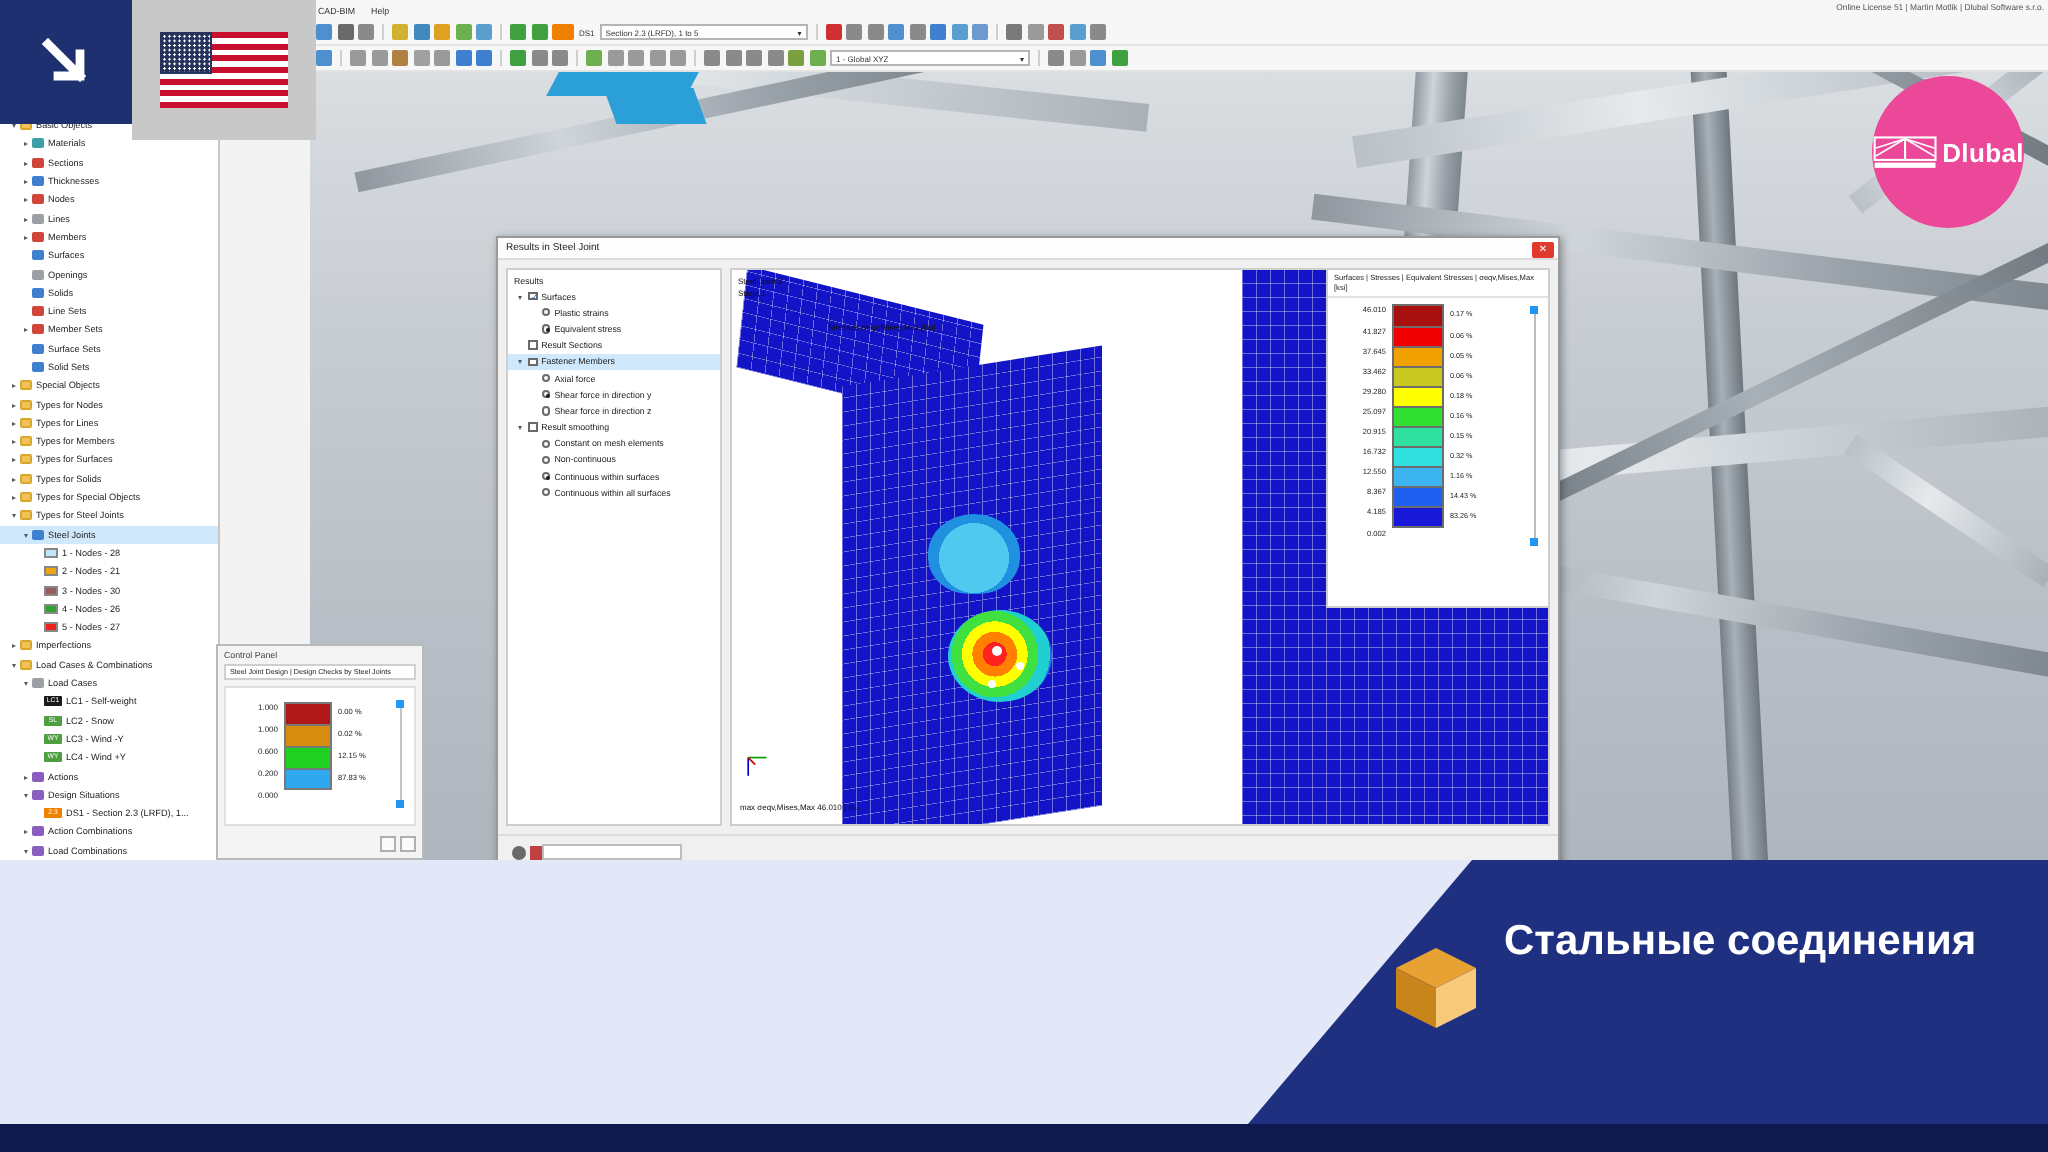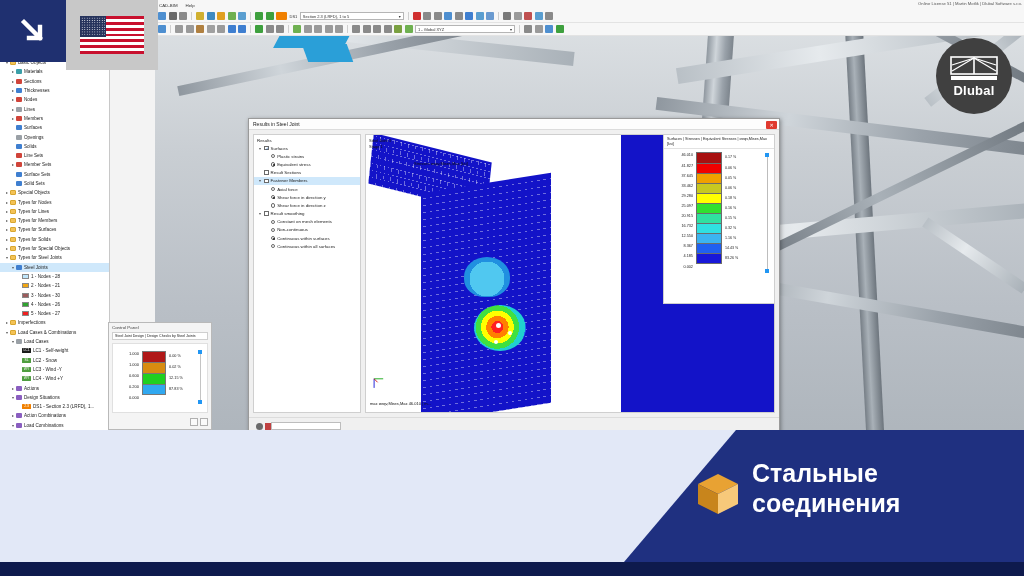--- a/index.html
+++ b/index.html
@@ -147,35 +147,35 @@
              background:#c8c8c8; display:flex; align-items:center; justify-content:center; }
   .flag { width:64px; height:38px; position:relative; background:#fff; }
   .flag .stripes { position:absolute; inset:0;
      background:repeating-linear-gradient(180deg,#c8102e 0 2.92px,#ffffff 2.92px 5.85px); }
   .flag .canton { position:absolute; left:0; top:0; width:25.6px; height:21px; background:#26335c; }
   .flag .canton::after { content:""; position:absolute; inset:1px;
      background-image:radial-gradient(circle, #fff 0.5px, transparent 0.6px);
      background-size:2.5px 2.3px; }
 
   .logo { position:absolute; right:12px; top:38px; width:76px; height:76px;
-          border-radius:50%; background:#404040; display:flex; flex-direction:column;
+          border-radius:50%; background:#ec4899; display:flex; flex-direction:row;
           align-items:center; justify-content:center; gap:2px; }
   .logo-mark { width:50px; height:26px; position:relative; }
   .logo-word { color:#fff; font-size:13px; font-weight:bold; letter-spacing:0.2px; }
 
   
   .banner { position:absolute; left:0; bottom:0; width:1024px; height:146px; }
   .ban-light { position:absolute; inset:0; background:#e2e8f7; }
   .ban-dark { position:absolute; right:0; top:0; width:400px; height:132px;
               background:#1f3080; clip-path:polygon(28% 0, 100% 0, 100% 100%, 0% 100%); }
   .ban-rule { position:absolute; left:0; bottom:0; width:1024px; height:14px; background:#0e1a4d; }
   .ban-title { position:absolute; left:40px; top:20px; width:620px;
                color:#1f3080; font-size:33px; font-weight:bold; line-height:1.22; }
   .ban-sub { position:absolute; left:752px; top:28px; width:250px;
-             color:#ffffff; font-size:25px; font-weight:bold; line-height:1.2; }
+             color:#ffffff; font-size:21px; font-weight:bold; line-height:1.2; }
   .cube { position:absolute; left:694px; top:470px; width:48px; height:48px; }
 </style>
 </head>
 <body>
 
 <div id="root">
 
   <div class="app">
 
     <div class="scene">

